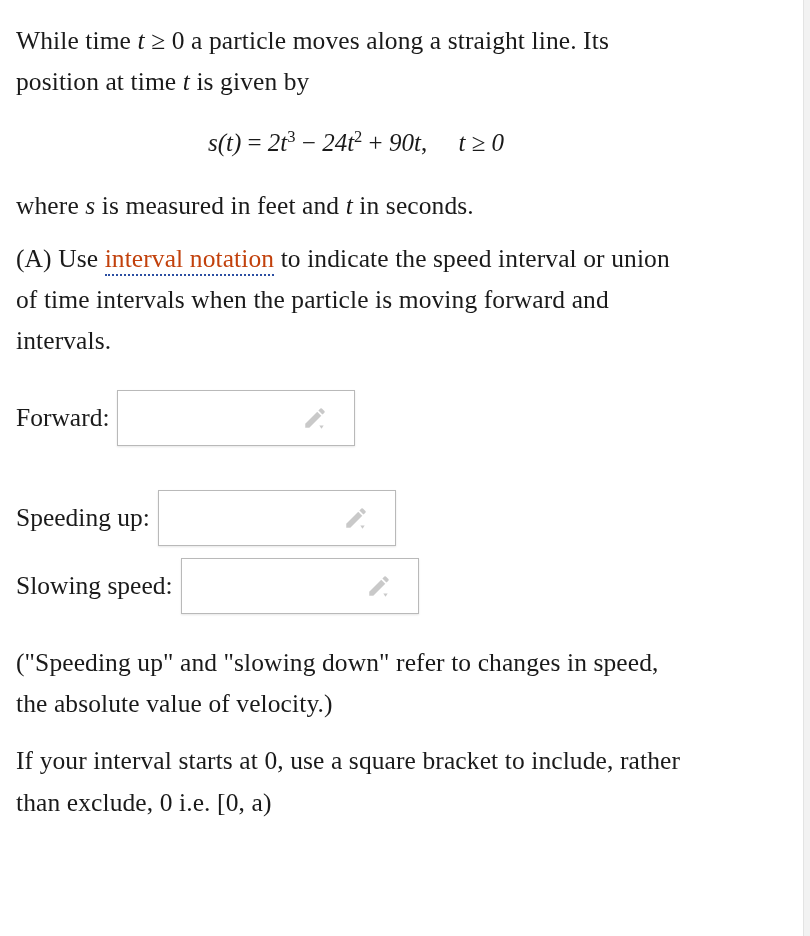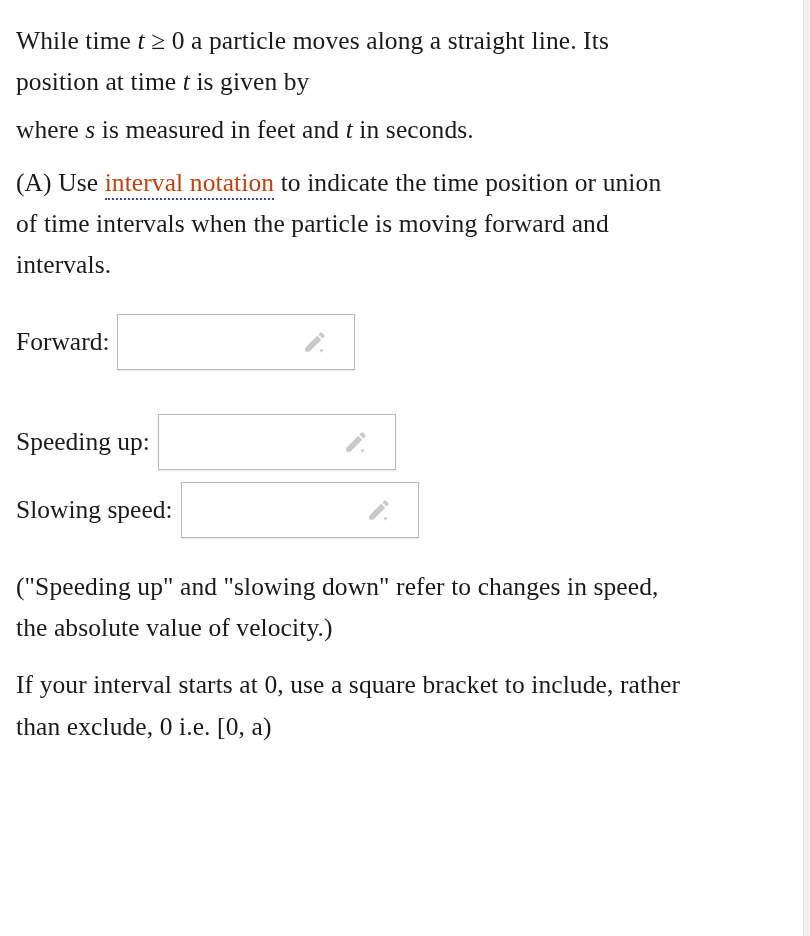--- a/index.html
+++ b/index.html
@@ -101,33 +101,46 @@
 
   <p class="para">
     <span>While time</span>
     <span class="mathvar">t</span>
     <span>≥ 0 a particle moves along a straight line. Its</span>
     <span>position at time</span>
     <span class="mathvar">t</span>
     <span>is given by</span>
   </p>
 
+  <div class="eqline">
+    <span class="eq">
+      <span class="mathvar">s(t)</span>
+      <span>=</span>
+      <span class="mathvar">2t</span><sup>3</sup>
+      <span>−</span>
+      <span class="mathvar">24t</span><sup>2</sup>
+      <span>+</span>
+      <span class="mathvar">90t</span><span>,</span>
+      &nbsp;&nbsp;&nbsp;
+      <span class="mathvar">t ≥ 0</span>
+    </span>
+  </div>
 
   <p class="para tight">
     <span>where</span>
     <span class="mathvar">s</span>
     <span>is measured in feet and</span>
     <span class="mathvar">t</span>
     <span>in seconds.</span>
   </p>
 
   <p class="para">
     <span>(A) Use</span>
     <span class="dotted">interval notation</span>
-    <span>to indicate the time position or</span>
+    <span>to indicate the speed interval or</span>
     <span>union of time intervals when the particle is moving forward</span>
     <span>and intervals.</span>
   </p>
 
   <div class="gap-small"></div>
 
   <div class="field-row">
     <span class="field-label">Forward:</span>
     <div class="answer-box" style="width: 238px;">
       <svg class="pencil" viewBox="0 0 24 24">

